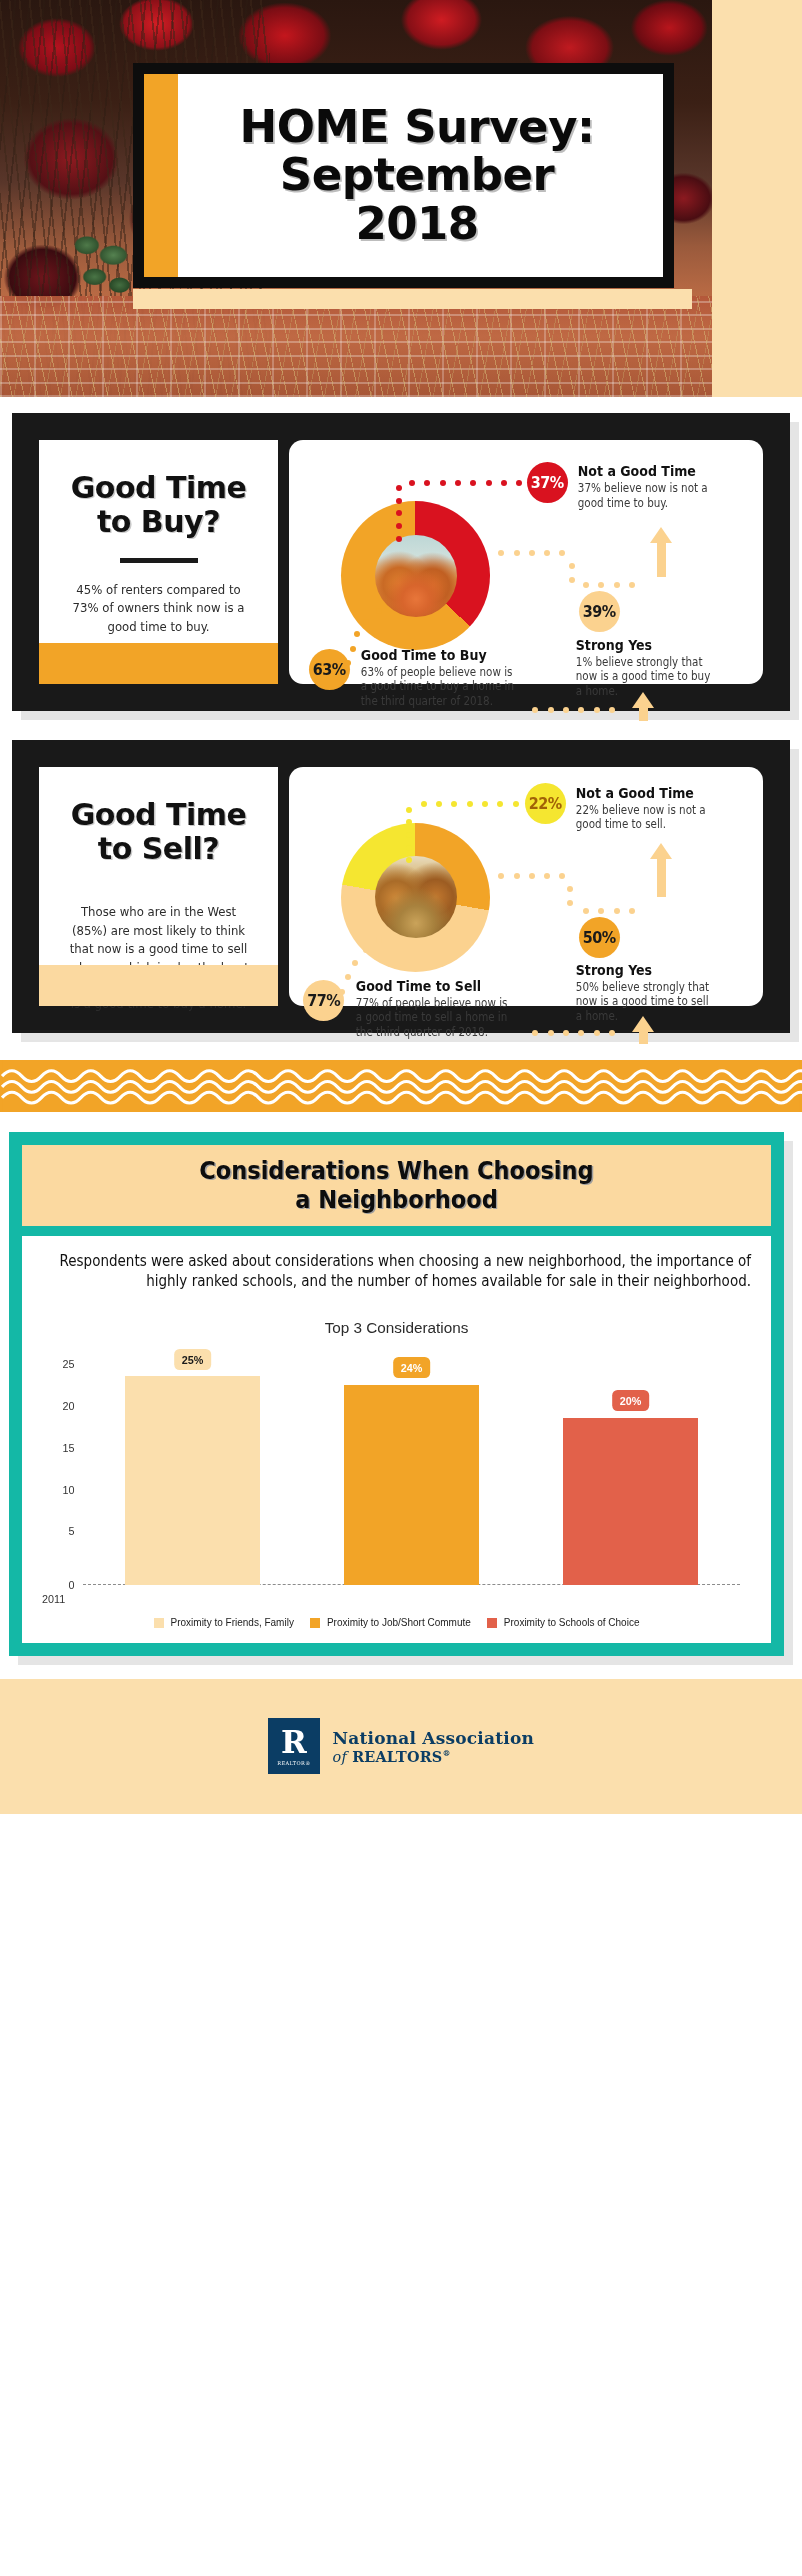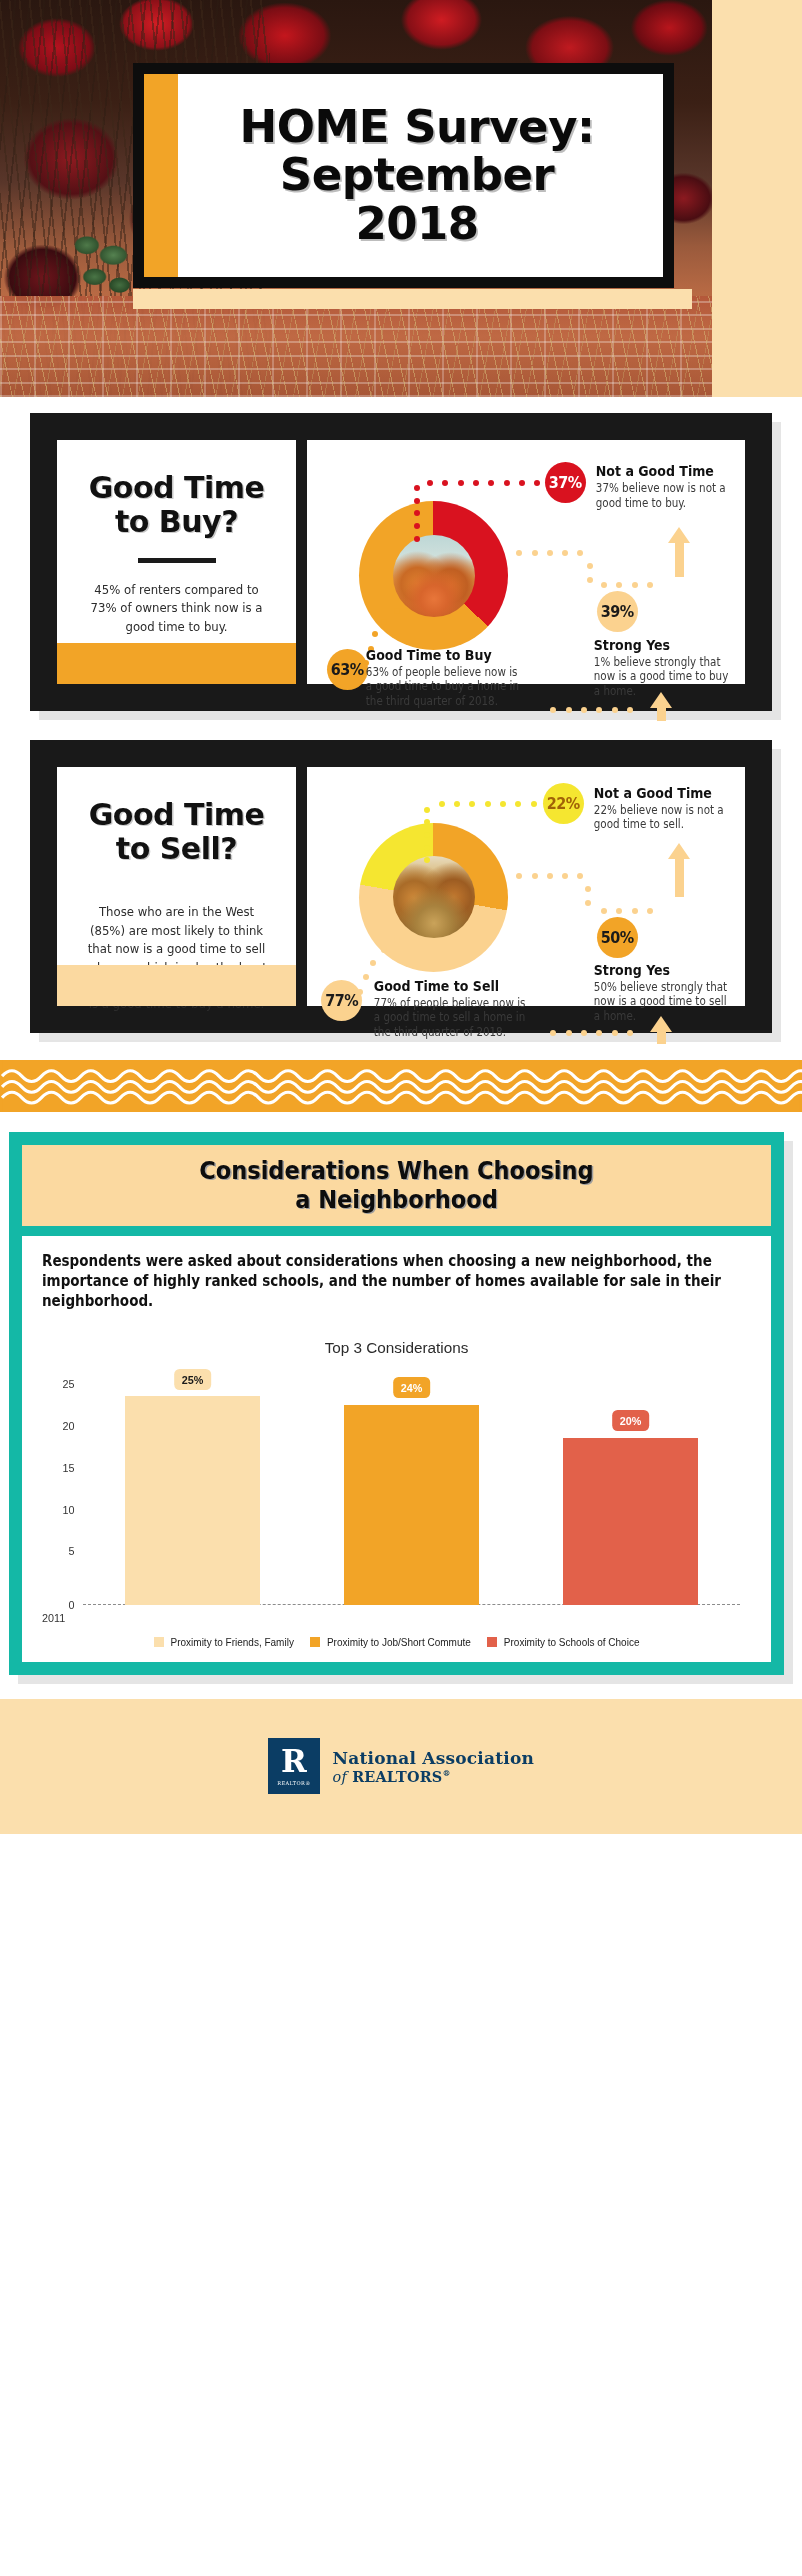--- a/index.html
+++ b/index.html
@@ -98,21 +98,21 @@
   }
   .hero-right {
     position: absolute; right: 0; top: 0; width: 90px; height: 397px;
     background: #fbdfad;
   }
 
   
   .card-wrap { position: relative; width: 802px; }
   .card {
     position: relative;
-    margin: 0 30px;
+    margin: 0 12px;
     background: #191919;
     padding: 27px;
     display: flex;
     box-shadow: 9px 9px 0 rgba(0,0,0,.10);
   }
   .card-left {
     width: 239px; background: #ffffff;
     position: relative;
     display: flex; flex-direction: column; align-items: center;
     padding: 31px 20px 0 20px;
@@ -130,21 +130,21 @@
   .rule { width: 78px; height: 4.5px; background: #1a1a1a; margin: 20px 0 18px; }
   .card-left p {
     font-family: "DejaVu Sans Condensed", "Liberation Sans Narrow", "Liberation Sans", sans-serif;
     font-size: 13px; line-height: 1.42; color: #2c2c2c; text-align: center;
     max-width: 185px;
   }
   .card-left .foot {
     position: absolute; left: 0; bottom: 0; width: 100%; height: 41px;
   }
   .card-right {
-    flex: 1; background: #ffffff; margin-left: 10.8px; position: relative;
+    flex: 1; background: #ffffff; margin-left: 10.8px; position: relative; border-radius: 14px;
   }
 
   
   .donut { position: absolute; border-radius: 50%; }
   .donut-hole {
     position: absolute; border-radius: 50%;
     background:
       radial-gradient(circle at 50% 78%, #e8763a 0%, #d8652c 18%, transparent 40%),
       radial-gradient(circle at 30% 60%, #e0802f 0%, #c96a25 22%, transparent 44%),
       radial-gradient(circle at 70% 62%, #d96f2a 0%, #c05f22 22%, transparent 44%),
@@ -188,21 +188,21 @@
     text-align: center;
   }
   .chart-banner h2 {
     font-family: "DejaVu Sans Condensed", "Liberation Sans Narrow", "Liberation Sans", sans-serif;
     font-size: 25px; font-weight: bold; color: #0d0d0d; line-height: 1.18;
     text-shadow: 1.4px 1.4px 0 #9e9e9e;
   }
   .chart-body { background: #fff; margin-top: 10.8px; padding: 16px 20px 14.4px; }
   .chart-body .intro {
     font-family: "DejaVu Sans Condensed", "Liberation Sans Narrow", "Liberation Sans", sans-serif;
-    font-size: 15px; line-height: 1.32; text-align: left; color: #111; font-weight: bold;
+    font-size: 15px; line-height: 1.32; text-align: right; color: #111; font-weight: normal;
   }
   .chart-title {
     text-align: center; margin-top: 27px;
     font-family: "Liberation Sans", sans-serif; font-size: 15.3px; color: #2b2b2b;
   }
   .plot { position: relative; height: 225px; margin: 23.4px 0 0 0; }
   .yaxis { position: absolute; left: 0; top: 0; width: 38px; height: 100%; }
   .ytick {
     position: absolute; right: 5.4px; transform: translateY(-50%);
     font-family: "Liberation Sans", sans-serif; font-size: 10.8px; color: #333;
@@ -334,21 +334,21 @@
 
       <div>
         <div class="dot" style="left:87px;top:168px;width:6.3px;height:6.3px;background:#f2a427;"></div>
         <div class="dot" style="left:74px;top:179px;width:6.3px;height:6.3px;background:#f2a427;"></div>
         <div class="dot" style="left:65px;top:191px;width:6.3px;height:6.3px;background:#f2a427;"></div>
         <div class="dot" style="left:61px;top:206px;width:6.3px;height:6.3px;background:#f2a427;"></div>
         <div class="dot" style="left:56px;top:220px;width:6.3px;height:6.3px;background:#f2a427;"></div>
       </div>
 
       <div class="pct-bubble" style="left:20px; top:209px; width:41px; height:41px; background:#f2a427; color:#1a1a1a; font-size:16px;">63%</div>
-      <div class="callout" style="left:59px; top:207px; width:158px;">
+      <div class="callout" style="left:72px; top:207px; width:158px;">
         <h3>Good Time to Buy</h3>
         <p>63% of people believe now is a good time to buy a home in the third quarter of 2018.</p>
       </div>
 
       <div>
         <div class="dot" style="left:243px;top:267px;width:6.3px;height:6.3px;background:#fbd28f;"></div>
         <div class="dot" style="left:259px;top:267px;width:6.3px;height:6.3px;background:#fbd28f;"></div>
         <div class="dot" style="left:274px;top:267px;width:6.3px;height:6.3px;background:#fbd28f;"></div>
         <div class="dot" style="left:289px;top:267px;width:6.3px;height:6.3px;background:#fbd28f;"></div>
         <div class="dot" style="left:305px;top:267px;width:6.3px;height:6.3px;background:#fbd28f;"></div>

